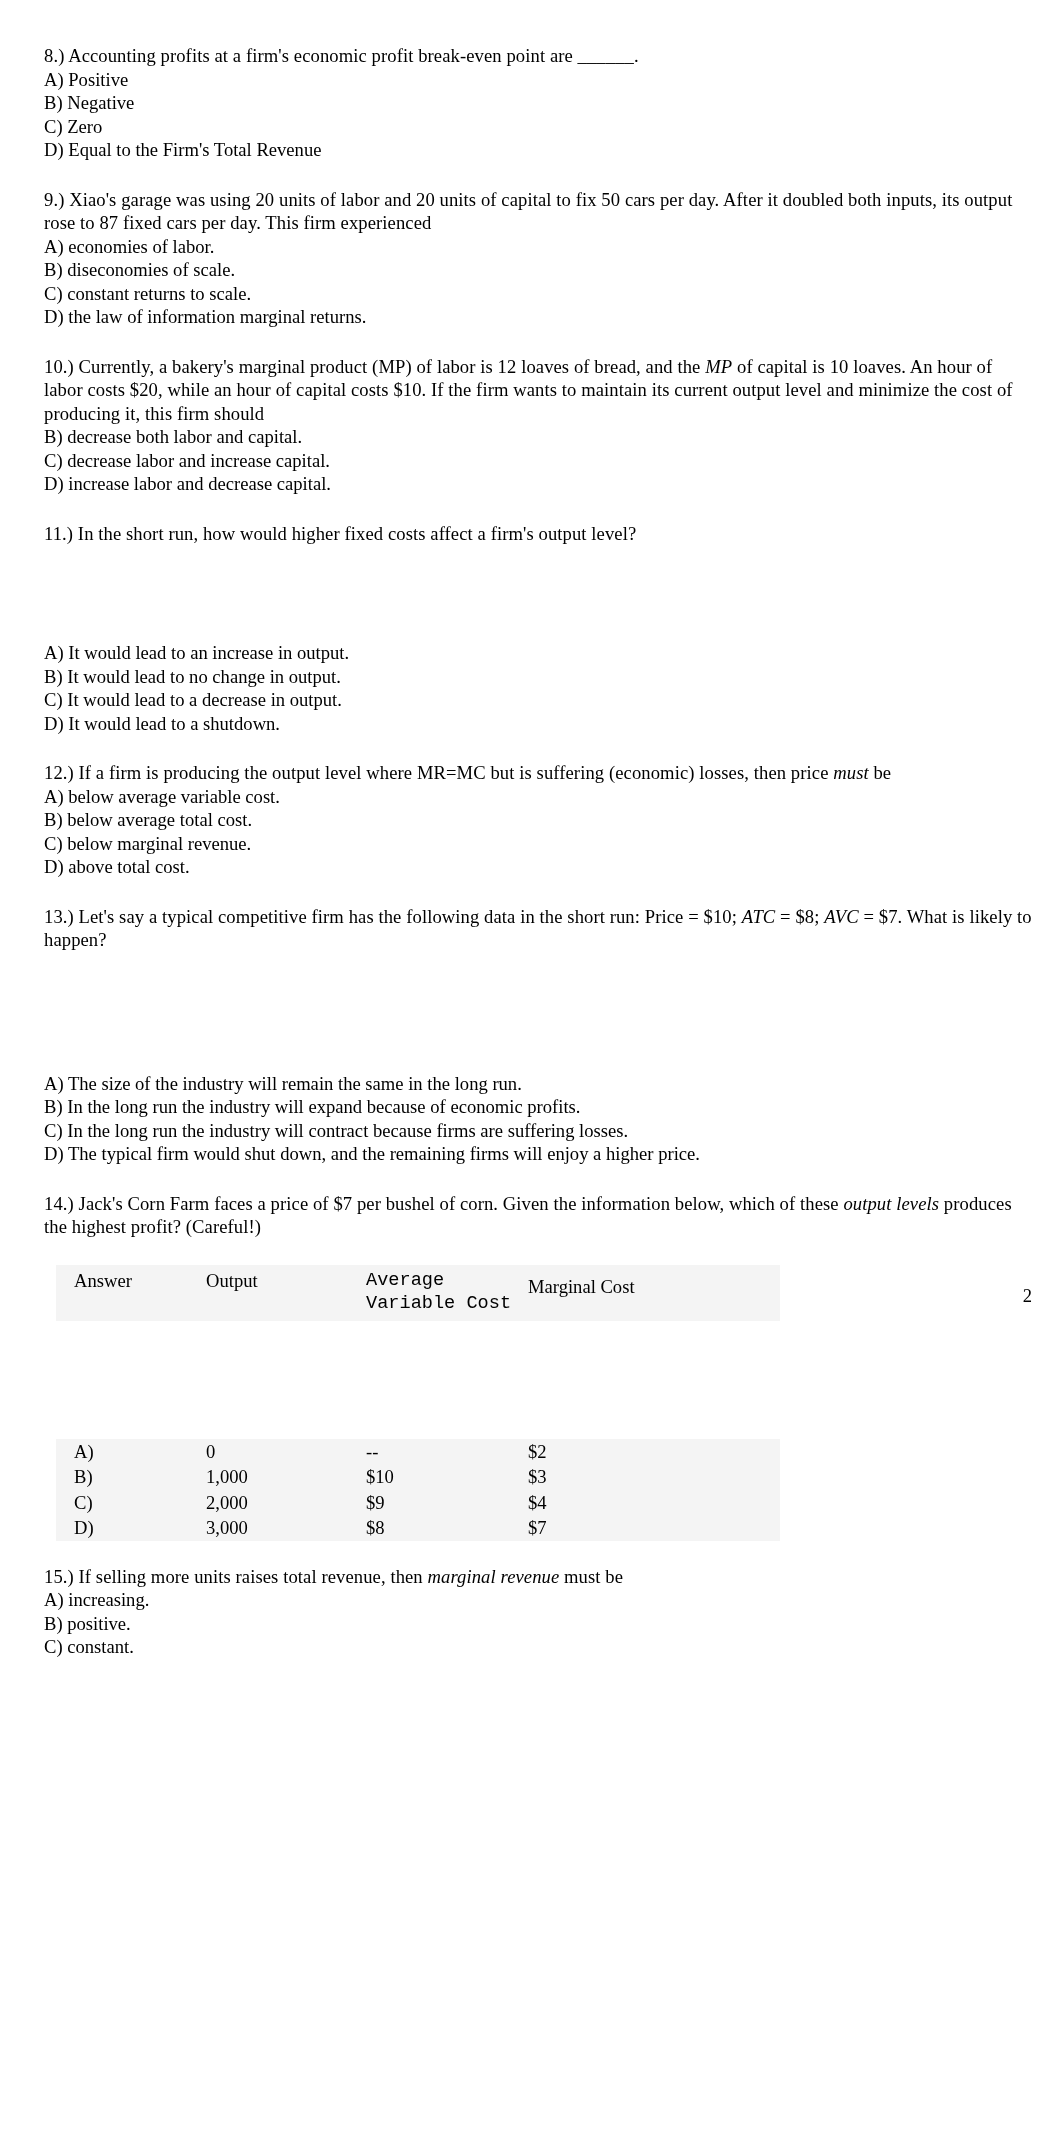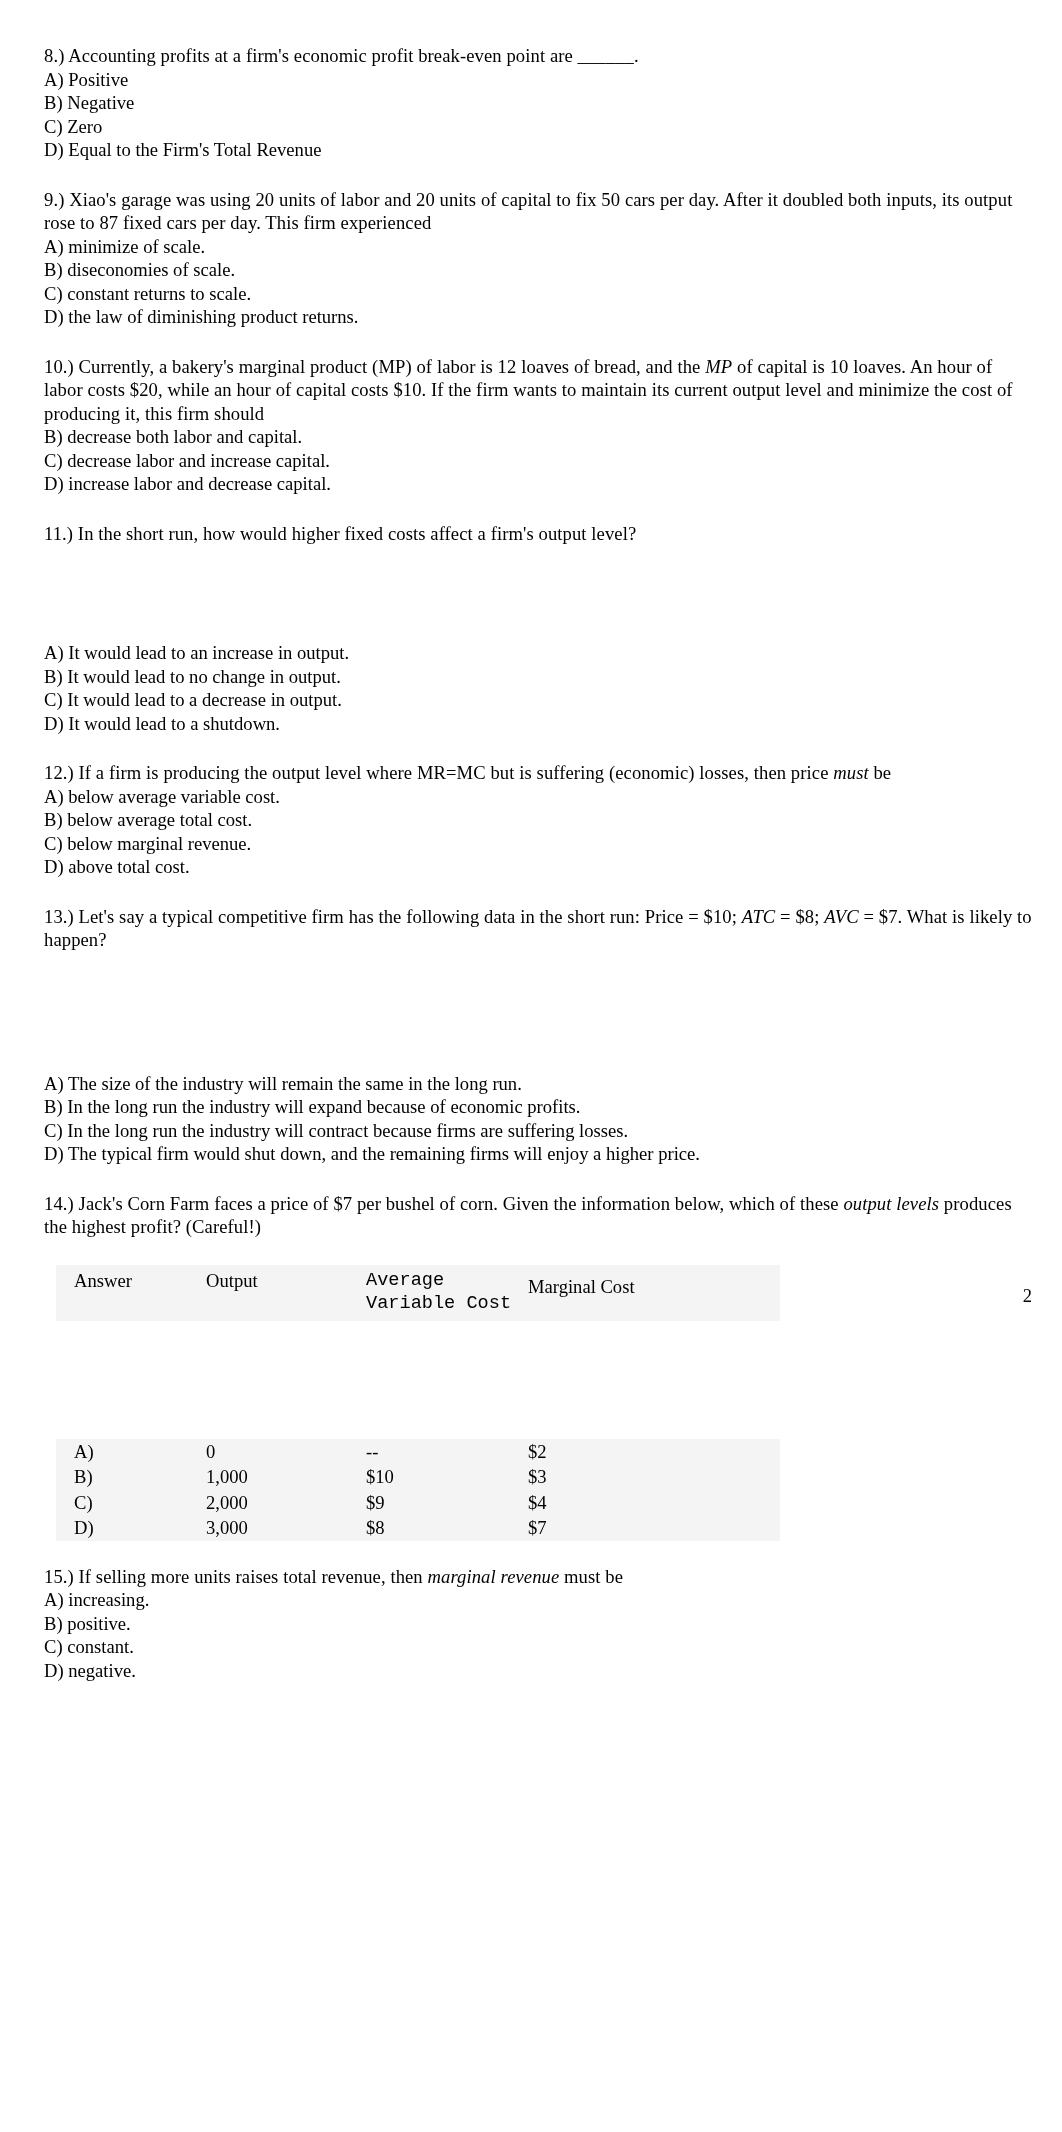--- a/index.html
+++ b/index.html
@@ -103,24 +103,24 @@
   <div class="qblock">
     <div class="qline stem"><span>8.) Accounting profits at a firm's economic profit break-even point are ______.</span></div>
     <div class="choice">A) Positive</div>
     <div class="choice">B) Negative</div>
     <div class="choice">C) Zero</div>
     <div class="choice">D) Equal to the Firm's Total Revenue</div>
   </div>
 
   <div class="qblock">
     <div class="qline stem"><span>9.) Xiao's garage was using 20 units of labor and 20 units of capital to fix 50 cars per day. After it doubled both inputs, its output rose to 87 fixed cars per day. This firm experienced</span></div>
-    <div class="choice">A) minimize of scale.</div>
+    <div class="choice">A) economies of labor.</div>
     <div class="choice">B) diseconomies of scale.</div>
     <div class="choice">C) constant returns to scale.</div>
-    <div class="choice">D) the law of diminishing product returns.</div>
+    <div class="choice">D) the law of information marginal returns.</div>
   </div>
 
   <div class="qblock">
     <div class="qline stem"><span>10.) Currently, a bakery's marginal product (MP) of labor is 12 loaves of bread, and the </span><i>MP</i><span> of capital is 10 loaves. An hour of labor costs $20, while an hour of capital costs $10. If the firm wants to maintain its current output level and minimize the cost of producing it, this firm should</span></div>
     <div class="choice">B) decrease both labor and capital.</div>
     <div class="choice">C) decrease labor and increase capital.</div>
     <div class="choice">D) increase labor and decrease capital.</div>
   </div>
 
   <div class="qblock">
@@ -191,18 +191,17 @@
         <div class="c-mc">$7</div>
       </div>
     </div>
   </div>
 
   <div class="qblock" style="margin-top:24px;">
     <div class="qline stem"><span>15.) If selling more units raises total revenue, then </span><i>marginal revenue</i><span> must be</span></div>
     <div class="choice">A) increasing.</div>
     <div class="choice">B) positive.</div>
     <div class="choice">C) constant.</div>
-    <div class="choice">D) negative.</div>
   </div>
 
   <div class="page-number" style="top:1284px;">2</div>
 
 </div>
 
 </body></html>

